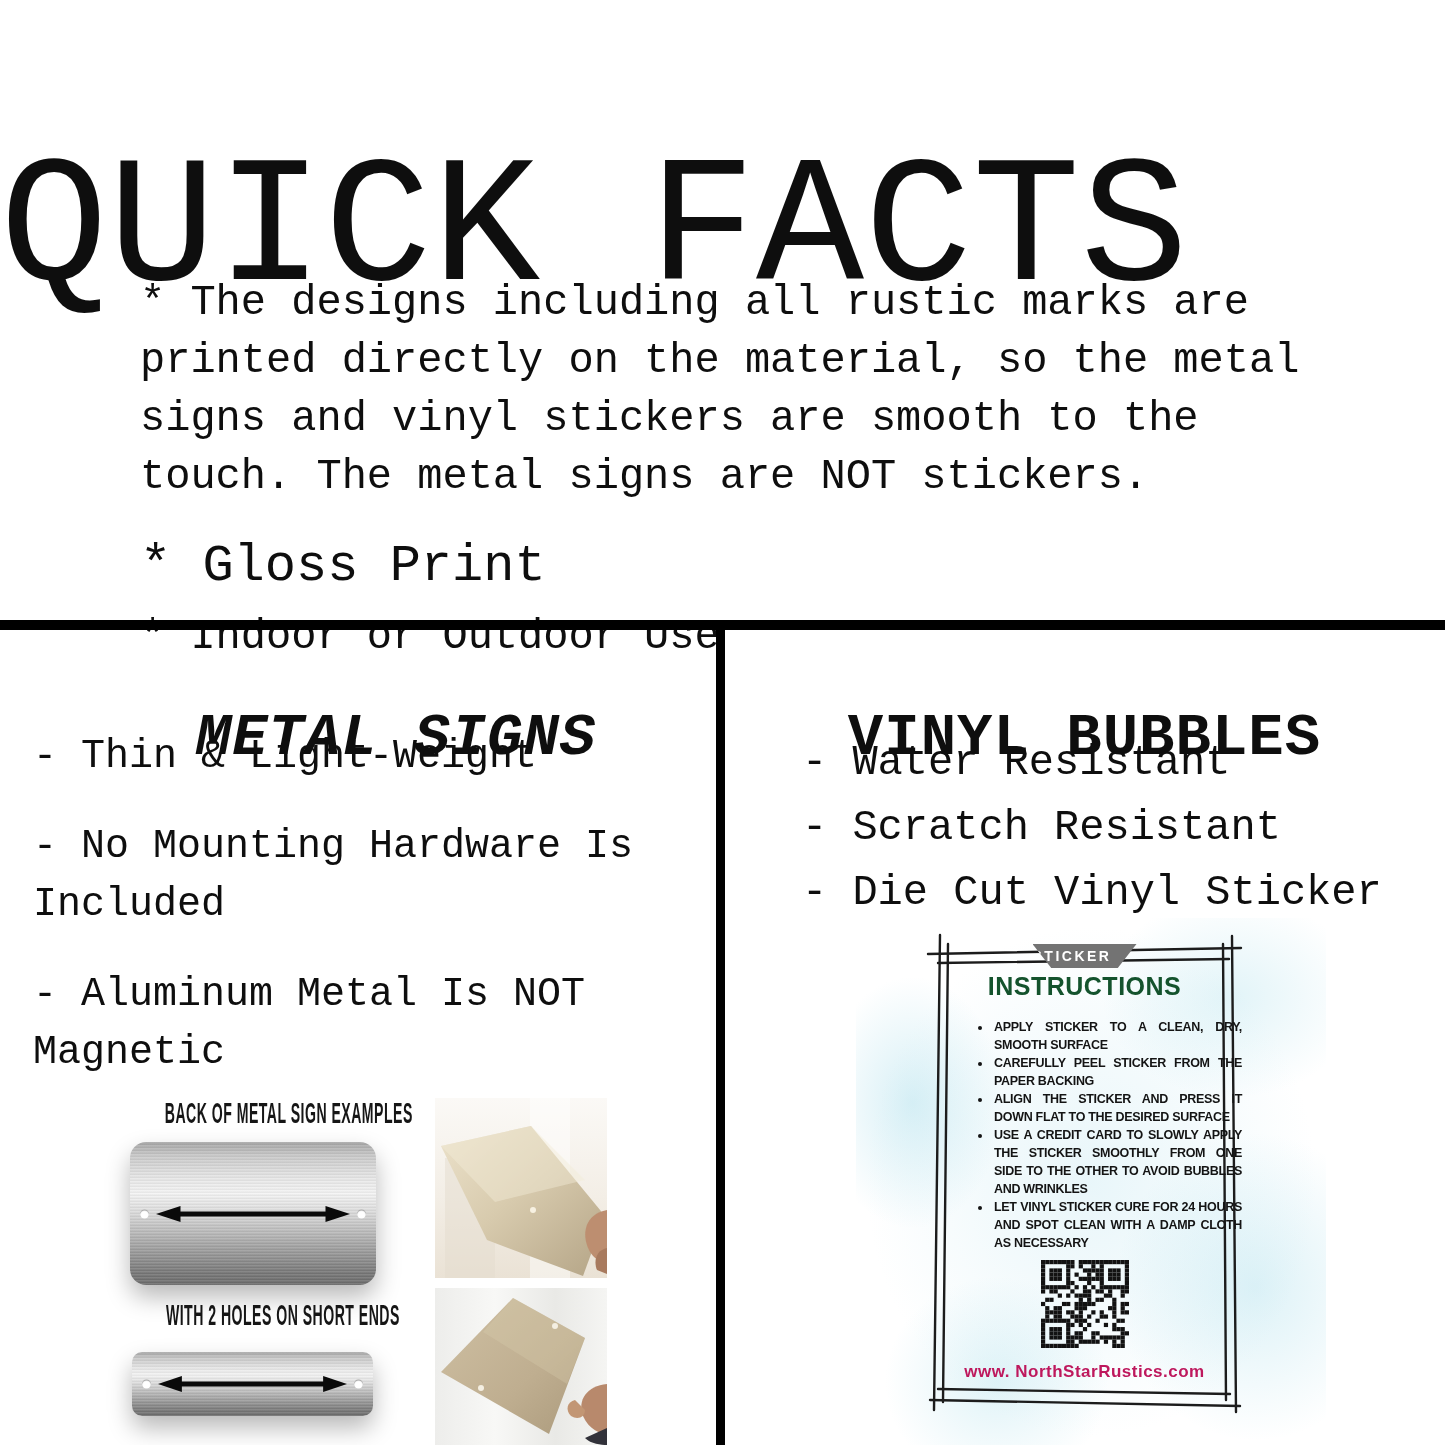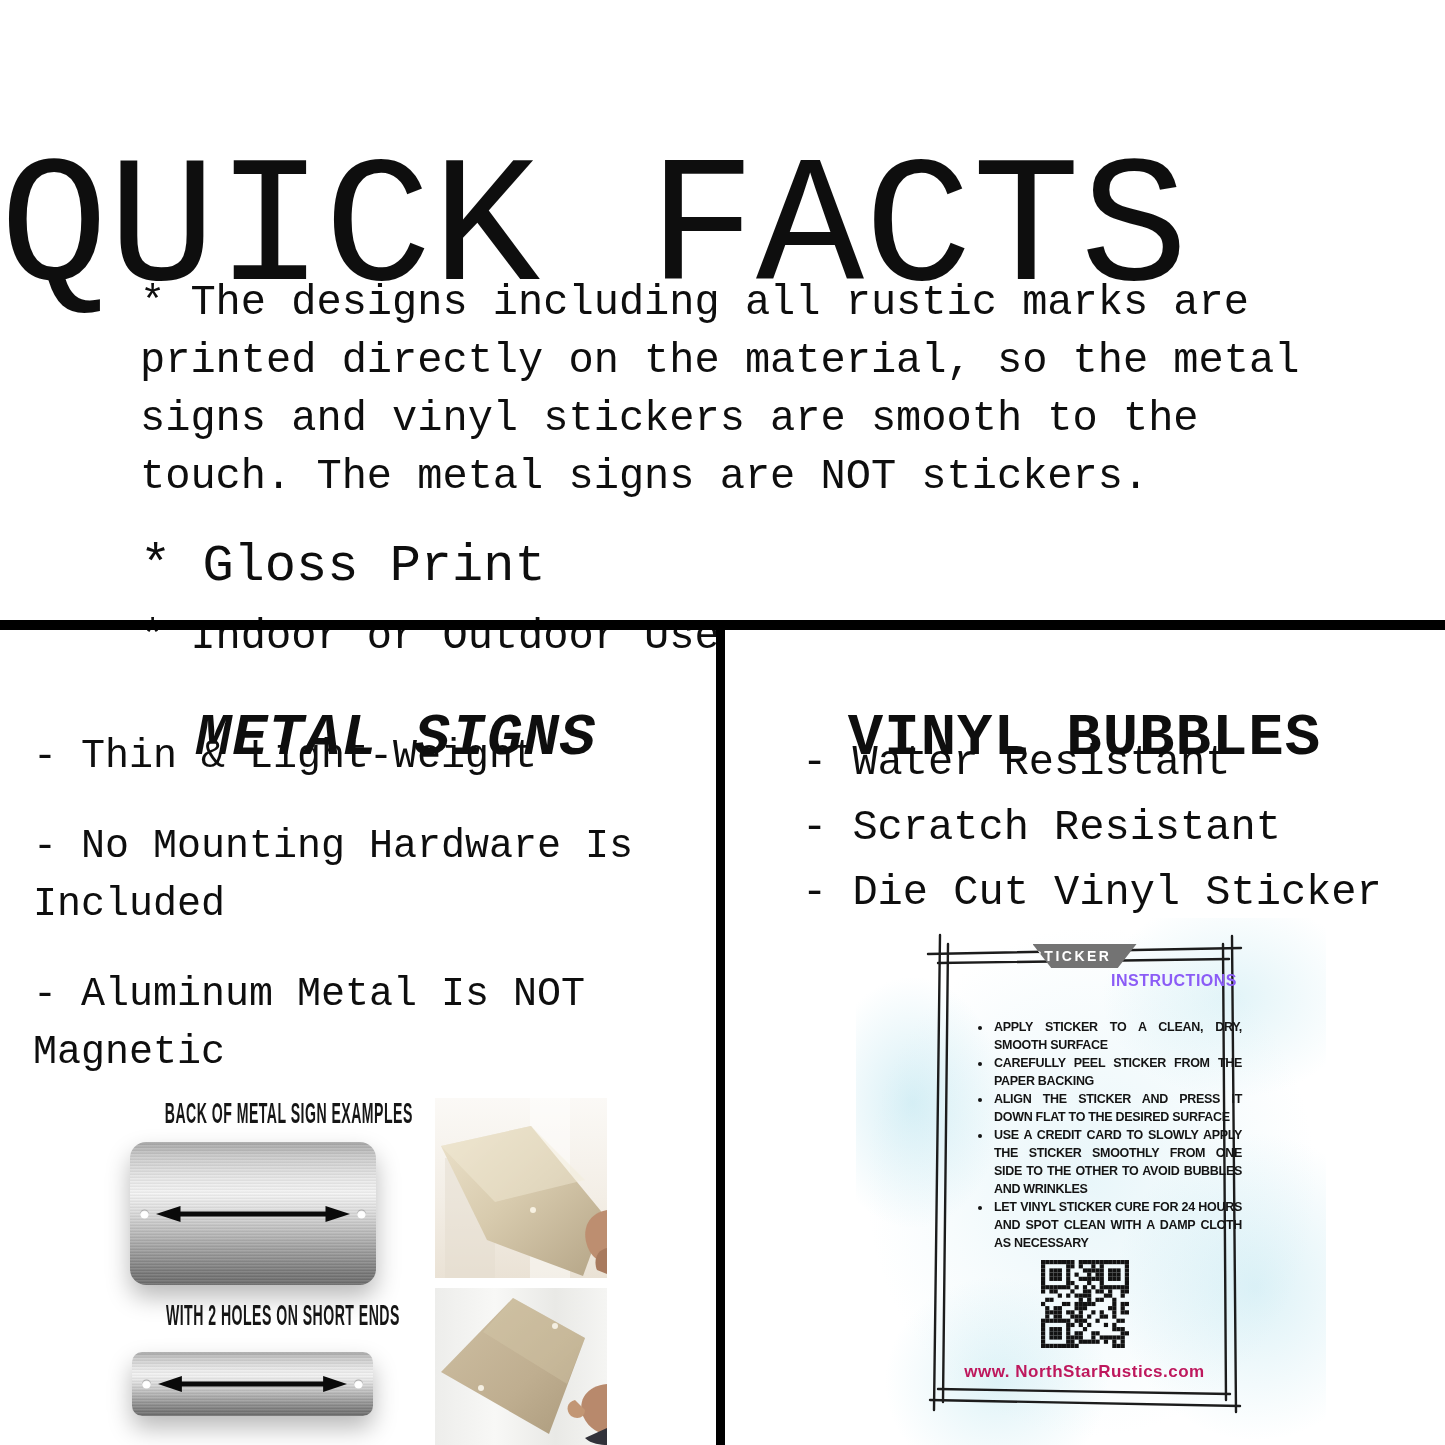--- a/index.html
+++ b/index.html
@@ -55,22 +55,22 @@
          radial-gradient(180px 140px at 80% 15%, rgba(150,215,230,0.28), rgba(150,215,230,0) 72%),
          radial-gradient(200px 220px at 85% 70%, rgba(140,210,228,0.30), rgba(140,210,228,0) 70%),
          radial-gradient(160px 150px at 30% 88%, rgba(150,215,230,0.30), rgba(150,215,230,0) 70%),
          radial-gradient(300px 340px at 50% 50%, rgba(205,235,243,0.45), rgba(205,235,243,0) 75%);}
   .card{position:absolute;left:932px;top:938px;width:305px;height:470px;
         font-family:"Liberation Sans",sans-serif;}
   .card .border-sketch{position:absolute;left:-8px;top:-8px;}
   .badge{position:absolute;top:6px;left:50%;transform:translateX(-50%);width:104px;height:24px;
          background:#737373;clip-path:polygon(0 0,100% 0,82% 100%,18% 100%);
          color:#fff;font-size:14px;font-weight:bold;letter-spacing:2.5px;text-align:left;line-height:24px;}
-  .card-heading{position:absolute;top:34px;left:0;width:100%;text-align:right;
-                font-size:16px;font-weight:bold;letter-spacing:0.5px;color:#8b5cf6;}
+  .card-heading{position:absolute;top:34px;left:0;width:100%;text-align:center;
+                font-size:25px;font-weight:bold;letter-spacing:0.5px;color:#14532d;}
   .steps{position:absolute;top:66px;left:30px;width:250px;margin:14px;padding:0 0 0 16px;
          font-size:12.5px;font-weight:bold;line-height:18px;letter-spacing:-0.3px;
          text-align:justify;color:#141414;}
   .steps li{margin:0;padding-left:2px;}
   .qr{position:absolute;top:322px;left:50%;transform:translateX(-50%);}
   .website{position:absolute;top:424px;left:0;width:100%;text-align:center;
            font-size:17px;font-weight:bold;letter-spacing:0.5px;color:#be185d;}
 </style>
 </head>
 <body>

